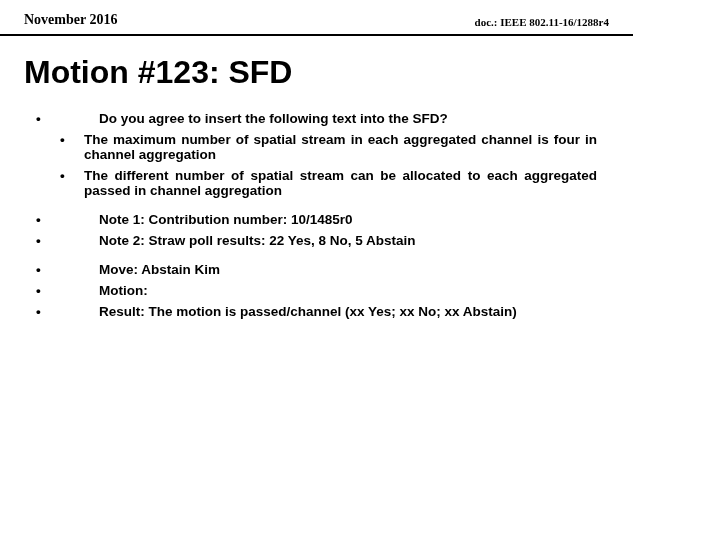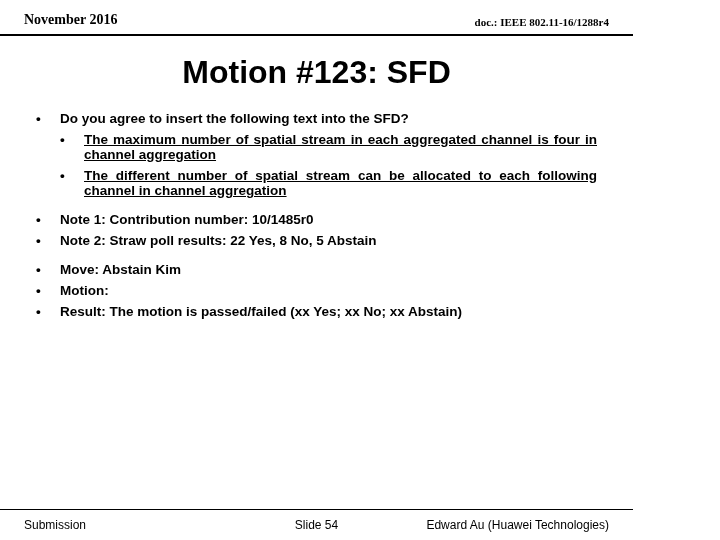--- a/index.html
+++ b/index.html
@@ -38,21 +38,20 @@
       font-weight: bold;
     }
 
     .header-right {
       font-size: 11px;
       font-weight: bold;
     }
 
     
     .title-section {
-      text-align: center;
       padding: 18px 24px 10px 24px;
     }
 
     .slide-title {
       font-size: 32px;
       font-weight: bold;
       font-family: Arial, sans-serif;
     }
 
     
@@ -73,20 +72,21 @@
       font-family: Arial, sans-serif;
     }
 
     .bullet-item .bullet {
       min-width: 20px;
       margin-right: 4px;
     }
 
     .bullet-item .bullet-text {
       flex: 1;
+      margin-left: 39px;
     }
 
     .sub-bullets {
       margin-left: 24px;
       margin-top: 4px;
     }
 
     .sub-bullet-item {
       display: flex;
       align-items: flex-start;
@@ -97,21 +97,20 @@
     }
 
     .sub-bullet-item .bullet {
       min-width: 20px;
       margin-right: 4px;
     }
 
     .sub-bullet-item .bullet-text {
       flex: 1;
       text-align: justify;
-      text-decoration: underline;
     }
 
     
     .footer {
       position: absolute;
       bottom: 0;
       left: 0;
       right: 0;
       display: flex;
       justify-content: space-between;
@@ -155,21 +154,21 @@
         <span class="bullet">•</span>
         <span class="bullet-text">Do you agree to insert the following text into the SFD?</span>
       </div>
       <div class="sub-bullets">
         <div class="sub-bullet-item">
           <span class="bullet">•</span>
           <span class="bullet-text">The maximum number of spatial stream in each aggregated channel is four in channel aggregation</span>
         </div>
         <div class="sub-bullet-item">
           <span class="bullet">•</span>
-          <span class="bullet-text">The different number of spatial stream can be allocated to each following channel in channel aggregation</span>
+          <span class="bullet-text">The different number of spatial stream can be allocated to each aggregated passed in channel aggregation</span>
         </div>
       </div>
     </div>
 
     <div class="bullet-section">
       <div class="bullet-item">
         <span class="bullet">•</span>
         <span class="bullet-text">Note 1:  Contribution number:  10/1485r0</span>
       </div>
       <div class="bullet-item">
@@ -182,25 +181,20 @@
       <div class="bullet-item">
         <span class="bullet">•</span>
         <span class="bullet-text">Move:  Abstain Kim</span>
       </div>
       <div class="bullet-item">
         <span class="bullet">•</span>
         <span class="bullet-text">Motion:</span>
       </div>
       <div class="bullet-item">
         <span class="bullet">•</span>
-        <span class="bullet-text">Result:  The motion is passed/failed (xx Yes; xx No; xx Abstain)</span>
+        <span class="bullet-text">Result:  The motion is passed/channel (xx Yes; xx No; xx Abstain)</span>
       </div>
     </div>
 
   </div>
 
-  <div class="footer">
-    <span class="footer-left">Submission</span>
-    <span class="footer-center">Slide 54</span>
-    <span class="footer-right">Edward Au (Huawei Technologies)</span>
-  </div>
 
 </div>
 
 </body></html>

